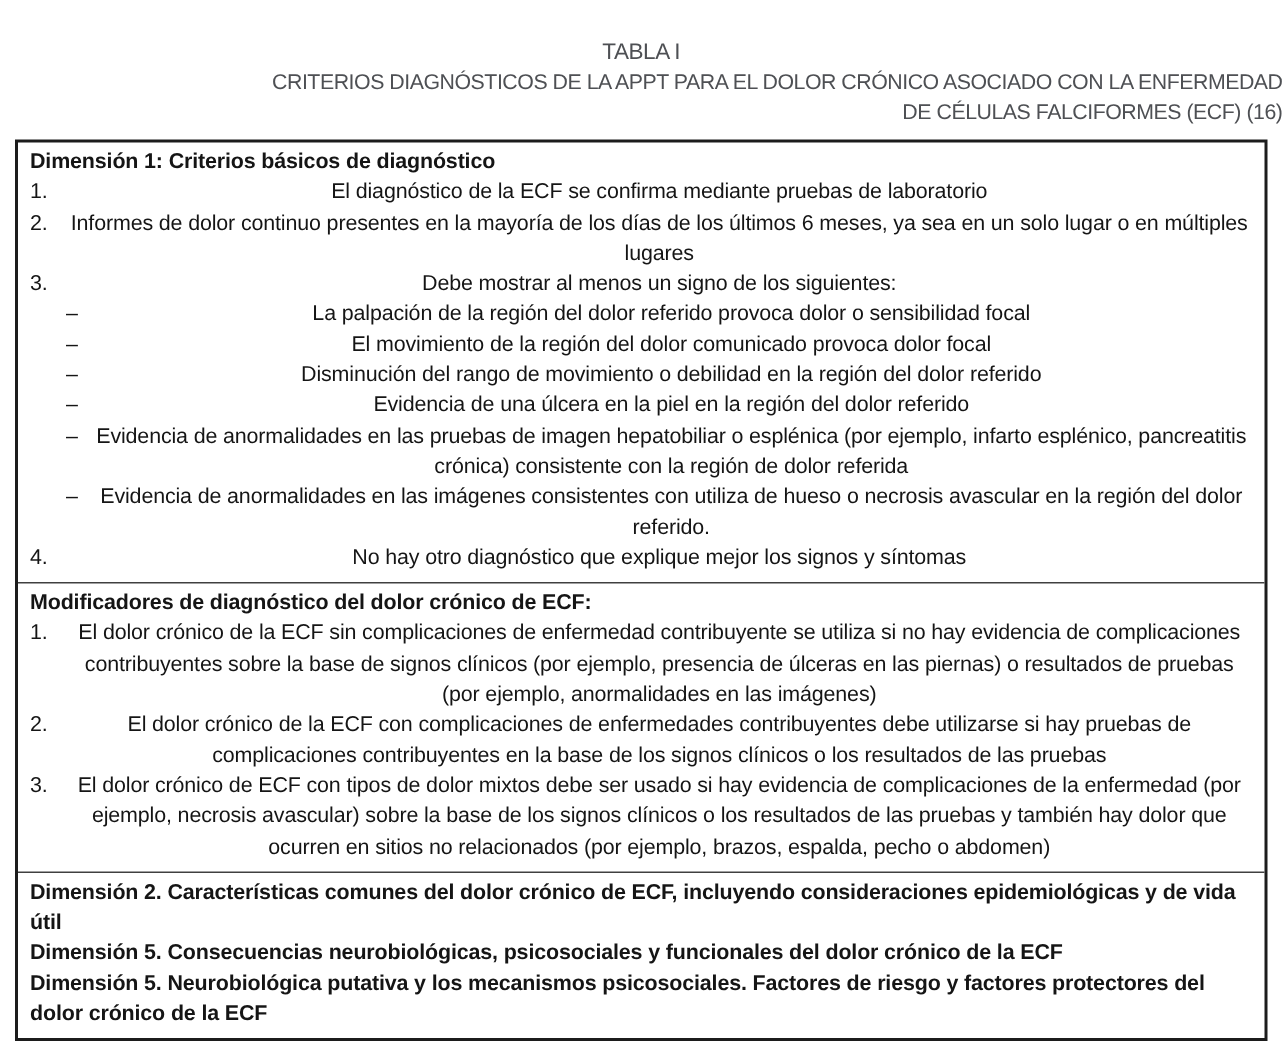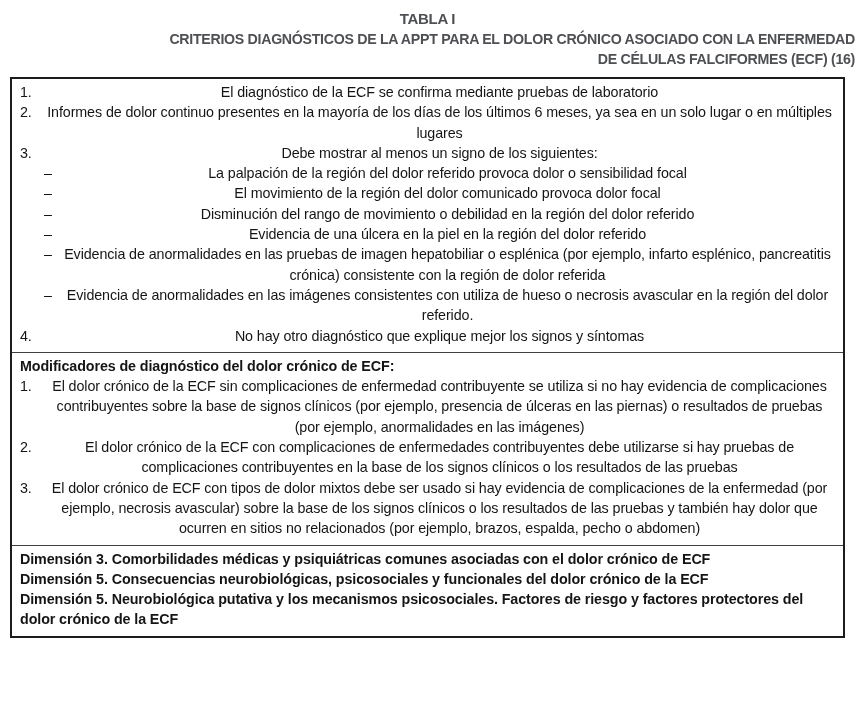--- a/index.html
+++ b/index.html
@@ -9,24 +9,24 @@
     height: 708px;
     overflow: hidden;
     background: #ffffff;
   }
   body {
     font-family: "Liberation Sans", sans-serif;
     color: #151515;
   }
   .title-block {
     text-align: center;
-    padding-top: 9px;
+    padding-top: 25px;
     margin-bottom: 8px;
     color: #4e5054;
-    font-weight: 700;
+    font-weight: 400;
     letter-spacing: -0.3px;
   }
   .title-label {
     font-size: 15px;
     line-height: 20px;
   }
   .title-caps {
     font-size: 14.2px;
     line-height: 20px;
     text-align: right;
@@ -67,20 +67,21 @@
 
   <div class="title-block">
     <div class="title-label">TABLA I</div>
     <div class="title-caps">CRITERIOS DIAGNÓSTICOS DE LA APPT PARA EL DOLOR CRÓNICO ASOCIADO CON LA ENFERMEDAD</div>
     <div class="title-caps">DE CÉLULAS FALCIFORMES (ECF) (16)</div>
   </div>
 
   <div class="table-box">
 
     <div class="sec">
+      <div class="bold">Dimensión 1: Criterios básicos de diagnóstico</div>
 
       <div class="li">
         <span class="num">1.</span>
         <span class="txt">El diagnóstico de la ECF se confirma mediante pruebas de laboratorio</span>
       </div>
       <div class="li">
         <span class="num">2.</span>
         <span class="txt">Informes de dolor continuo presentes en la mayoría de los días de los últimos 6 meses, ya sea en un solo lugar o en múltiples lugares</span>
       </div>
       <div class="li">
@@ -132,19 +133,19 @@
         <span class="num">2.</span>
         <span class="txt">El dolor crónico de la ECF con complicaciones de enfermedades contribuyentes debe utilizarse si hay pruebas de complicaciones contribuyentes en la base de los signos clínicos o los resultados de las pruebas</span>
       </div>
       <div class="li">
         <span class="num">3.</span>
         <span class="txt">El dolor crónico de ECF con tipos de dolor mixtos debe ser usado si hay evidencia de complicaciones de la enfermedad (por ejemplo, necrosis avascular) sobre la base de los signos clínicos o los resultados de las pruebas y también hay dolor que ocurren en sitios no relacionados (por ejemplo, brazos, espalda, pecho o abdomen)</span>
       </div>
     </div>
 
     <div class="sec">
-      <div class="p3">Dimensión 3. Comorbilidades médicas y psiquiátricas comunes asociadas con el dolor crónico de ECF</div>
+      <div class="p3">Dimensión 2. Características comunes del dolor crónico de ECF, incluyendo consideraciones epidemiológicas y de vida útil</div>
       <div class="p3">Dimensión 5. Consecuencias neurobiológicas, psicosociales y funcionales del dolor crónico de la ECF</div>
       <div class="p3">Dimensión 5. Neurobiológica putativa y los mecanismos psicosociales. Factores de riesgo y factores protectores del dolor crónico de la ECF</div>
     </div>
 
   </div>
 </div>
 
 </body></html>

